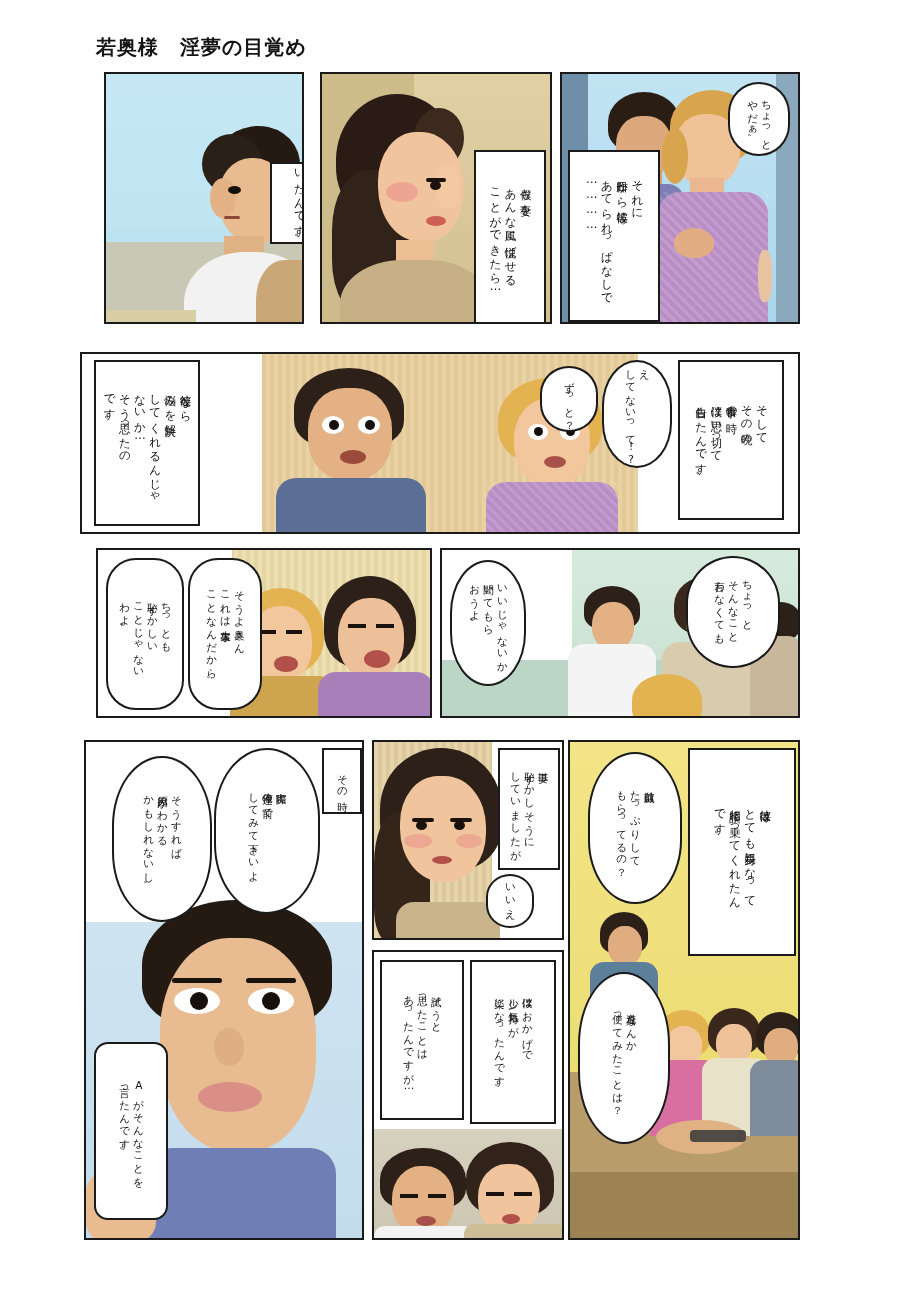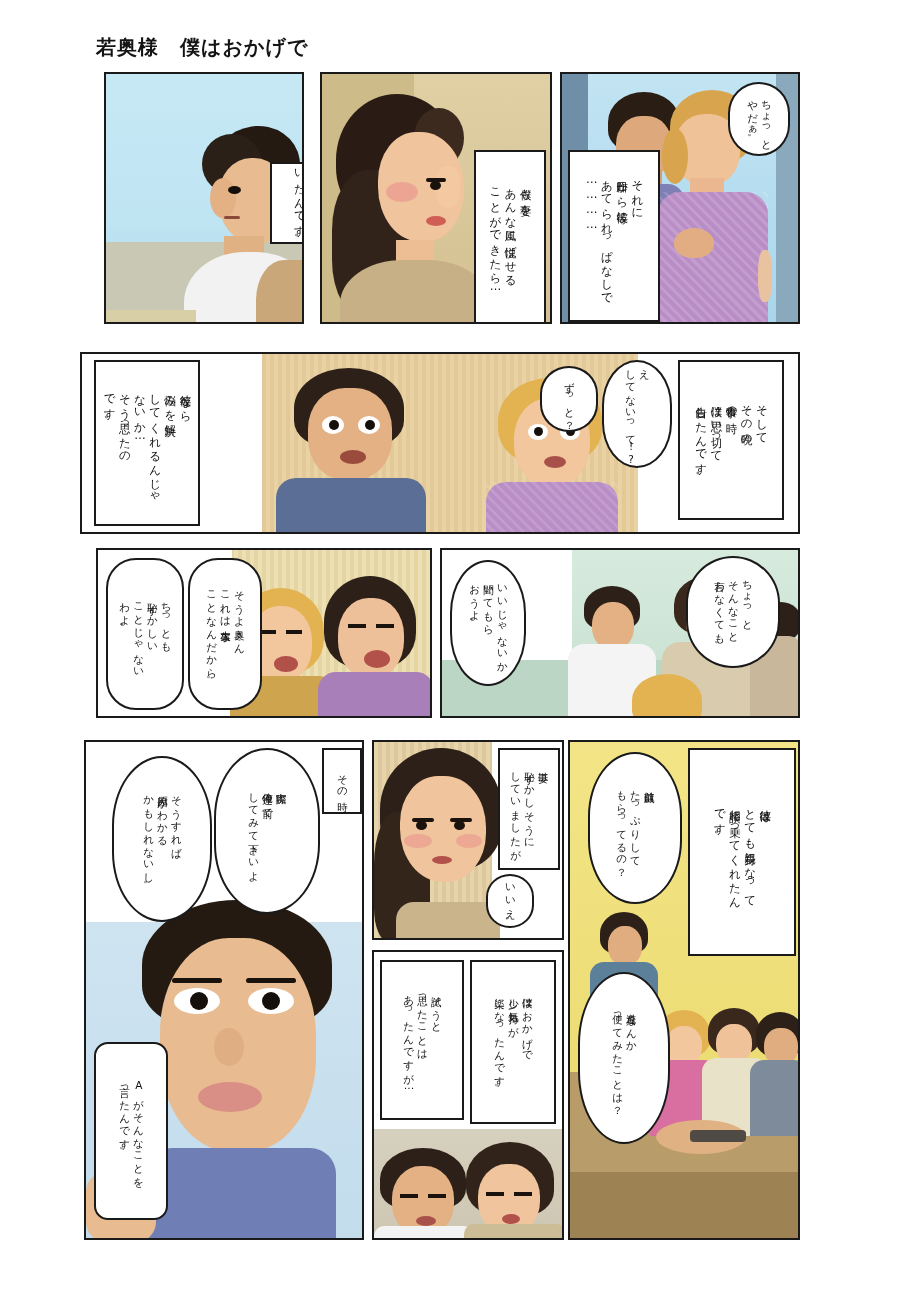--- a/index.html
+++ b/index.html
@@ -97,21 +97,21 @@
     justify-content: center;
     align-items: center;
     padding: 5px 3px;
   }
 </style>
 </head>
 <body>
 
 <div id="page">
 
-  <div id="title">若奥様　僕はおかげで</div>
+  <div id="title">若奥様　淫夢の目覚め</div>
 
   <div class="panel" style="left:104px; top:72px; width:200px; height:252px; background:#bfe4f2;">
     <div class="art">
       <div class="rect" style="left:0;top:0;width:100%;height:100%;background:linear-gradient(180deg,#c6e8f5 0%,#bfe4f2 60%,#a9d9ee 100%);"></div>
       <div class="rect" style="left:0;top:168px;width:100%;height:84px;background:#c9c8b4;"></div>
 
       <div class="blob" style="left:108px;top:52px;width:86px;height:78px;background:#241a12;transform:rotate(-8deg);"></div>
       <div class="blob" style="left:96px;top:60px;width:60px;height:60px;background:#2b2018;"></div>
 
       <div class="blob" style="left:112px;top:84px;width:72px;height:86px;background:#e8bb90;border-radius:46% 50% 44% 52%;"></div>

